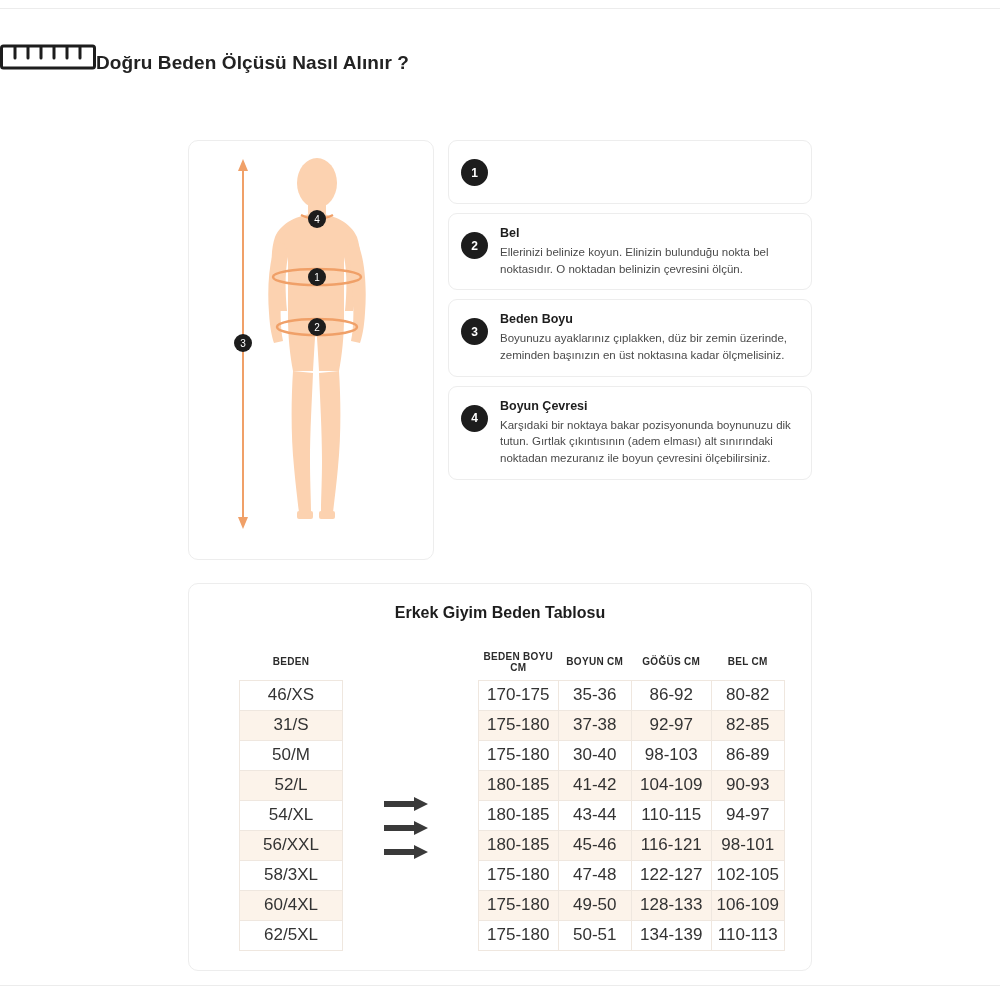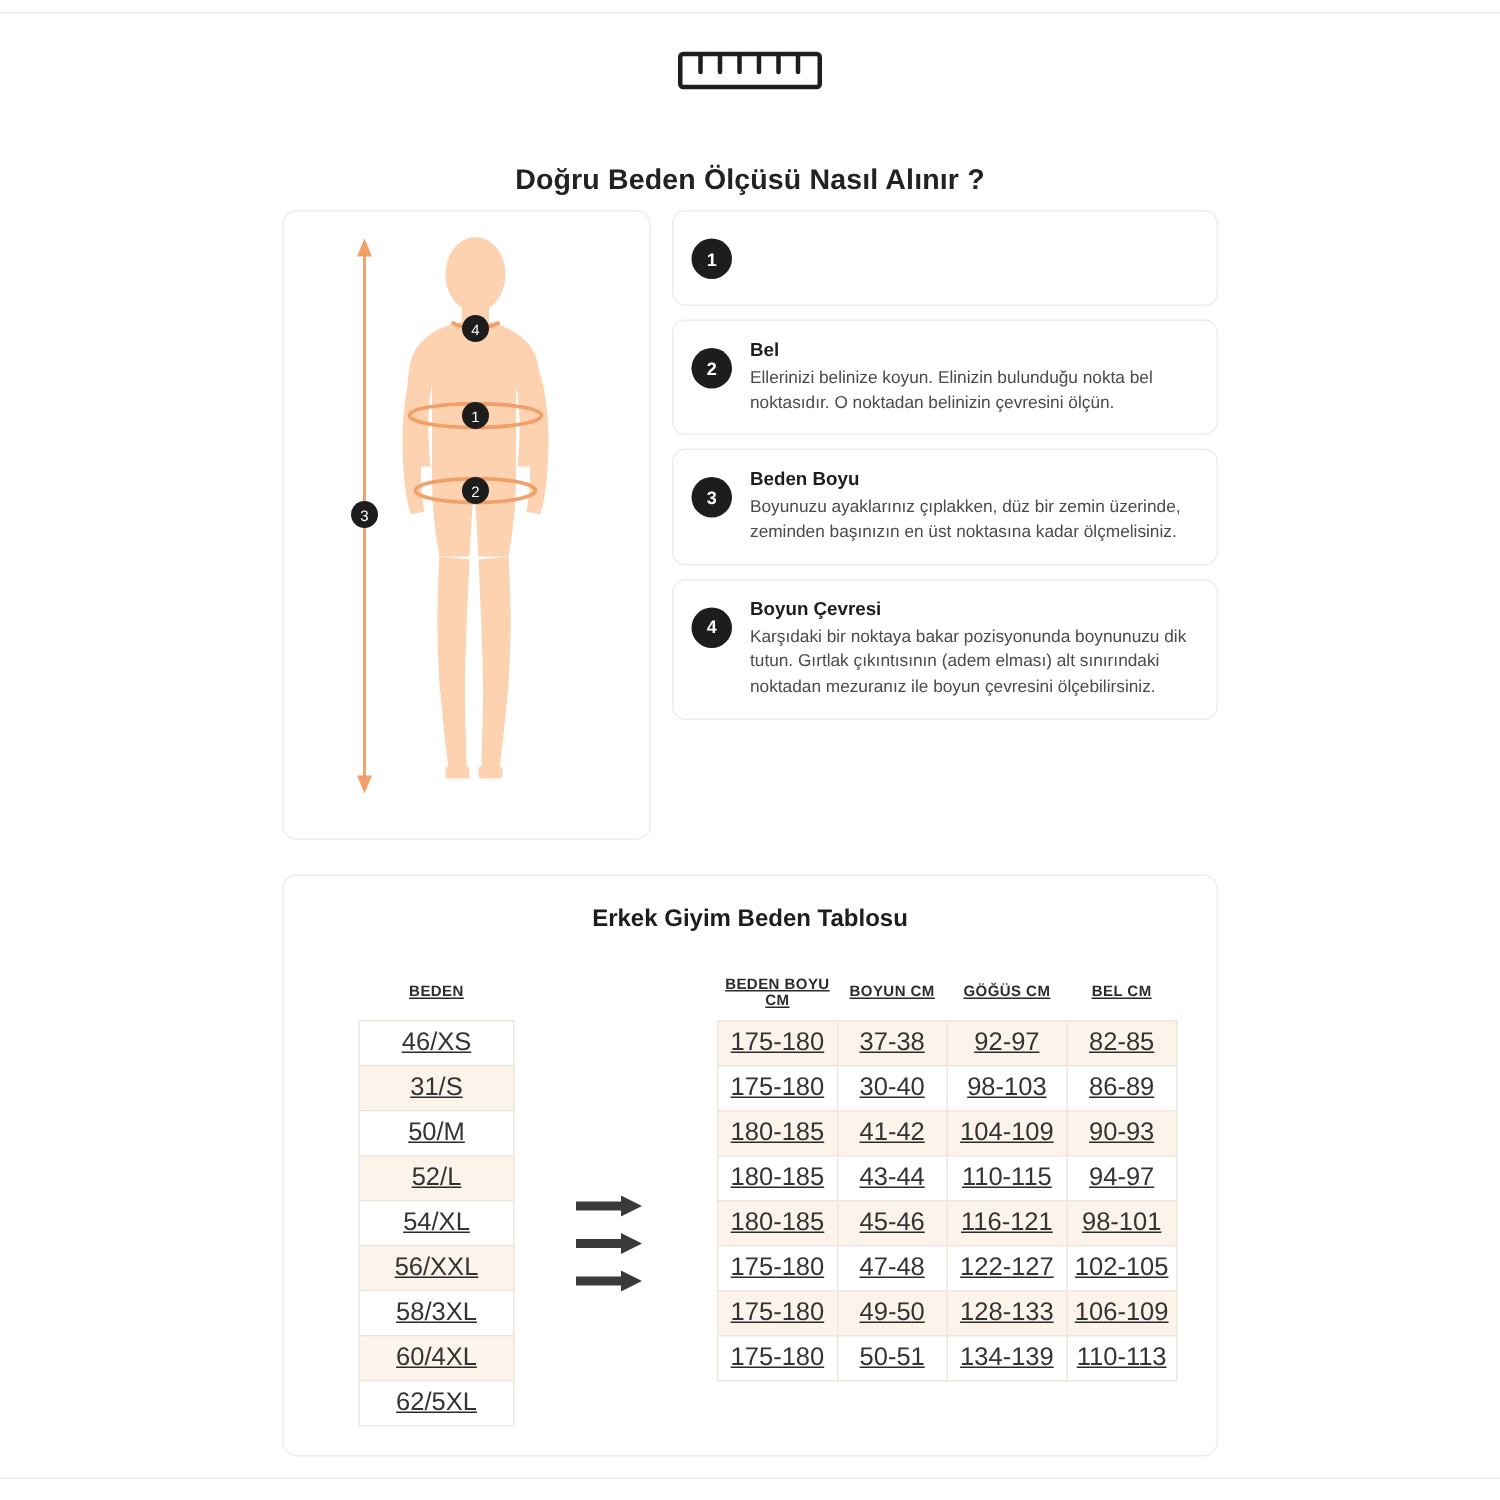--- a/index.html
+++ b/index.html
@@ -22,21 +22,21 @@
     background: #ececec;
   }
   .rule-bottom {
     position: absolute; left: 0; bottom: 14px; width: 1000px; height: 1px;
     background: #ececec;
   }
 
   
   .header {
     position: absolute; left: 0; top: 30px; width: 1000px;
-    display: flex; flex-direction: column; align-items: center; gap: 24px;
+    display: flex; flex-direction: row; align-items: flex-end;
   }
   .ruler-icon svg { display: block; }
   .title {
     margin-top: 22px;
     font-size: 19px;
     font-weight: bold;
     color: #222;
     letter-spacing: .1px;
   }
 
@@ -93,21 +93,21 @@
     border-radius: 10px;
     background: #fff;
     padding: 10px 26px 18px 26px;
   }
   .table-title {
     text-align: center;
     font-size: 16px; font-weight: bold; color: #1d1d1d;
     margin: 10px 0 22px 0;
   }
   .table-layout {
-    display: flex; align-items: flex-start; text-decoration: underline;
+    display: flex; align-items: flex-start;
   }
   .left-col { width: 152px; }
   .arrows-col {
     width: 78px;
     display: flex; flex-direction: column; align-items: center; justify-content: center;
     padding-top: 150px;
   }
   .right-col { flex: 1 1 auto; margin-left: 33px; }
 
   table { border-collapse: collapse; width: 100%; }
@@ -336,20 +336,26 @@
         <table>
           <thead>
             <tr>
               <th class="col-beden-boyu">BEDEN BOYU CM</th>
               <th class="col-boyun">BOYUN CM</th>
               <th class="col-gogus">GÖĞÜS CM</th>
               <th class="col-bel">BEL CM</th>
             </tr>
           </thead>
           <tbody>
+            <tr>
+              <td>170-175</td>
+              <td>35-36</td>
+              <td>86-92</td>
+              <td>80-82</td>
+            </tr>
             <tr class="alt">
               <td>175-180</td>
               <td>37-38</td>
               <td>92-97</td>
               <td>82-85</td>
             </tr>
             <tr>
               <td>175-180</td>
               <td>30-40</td>
               <td>98-103</td>

